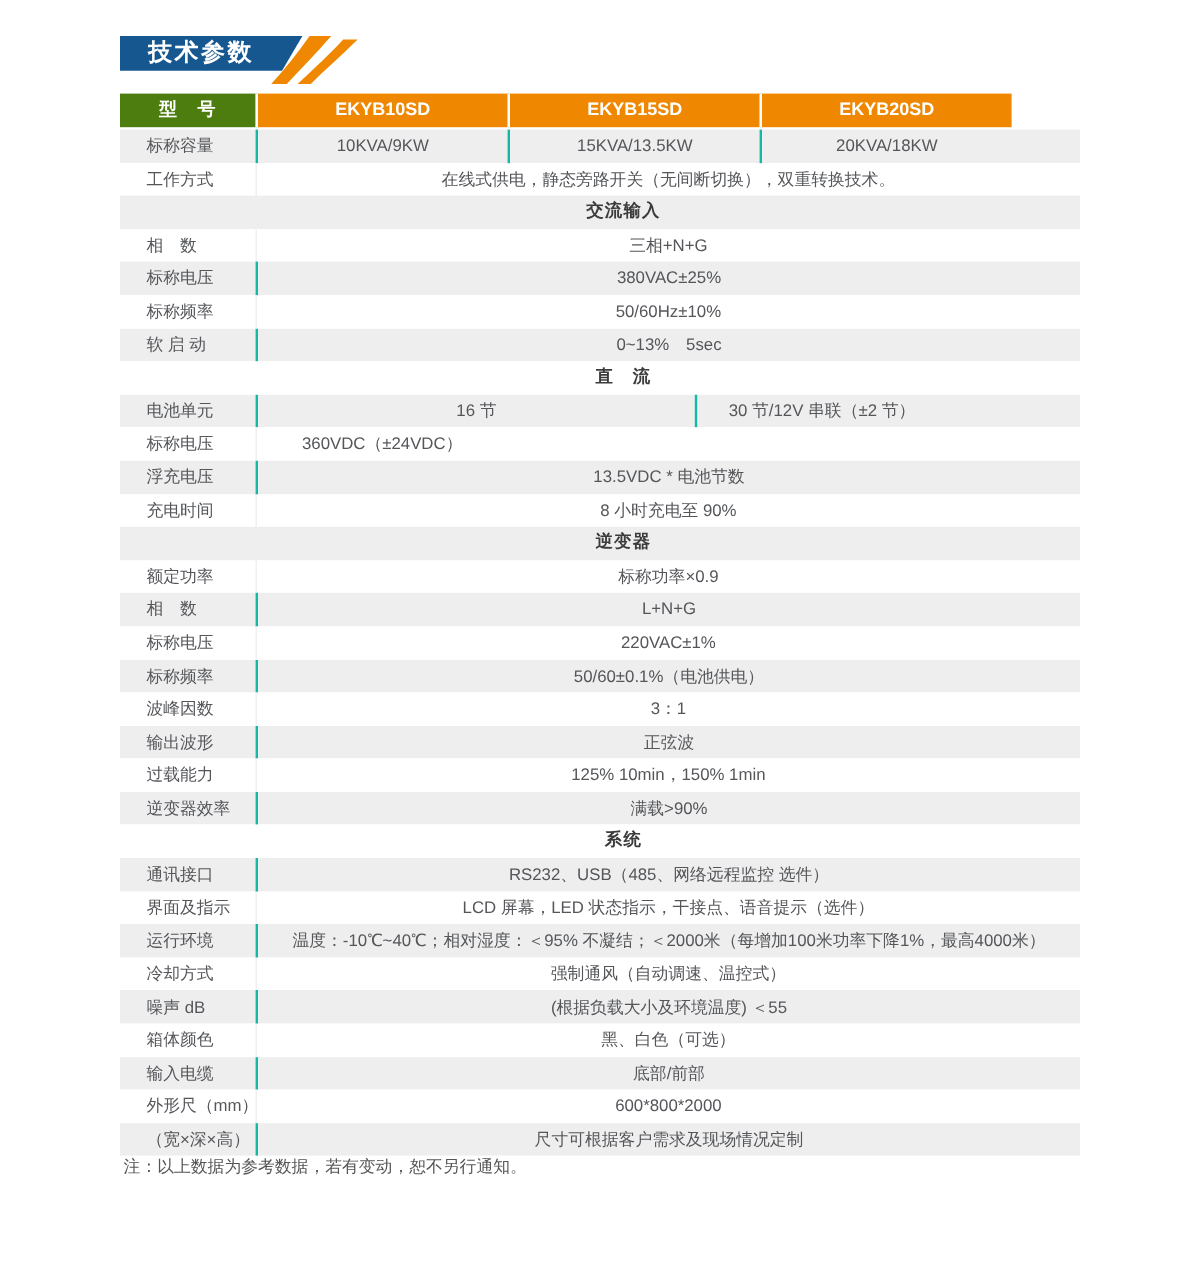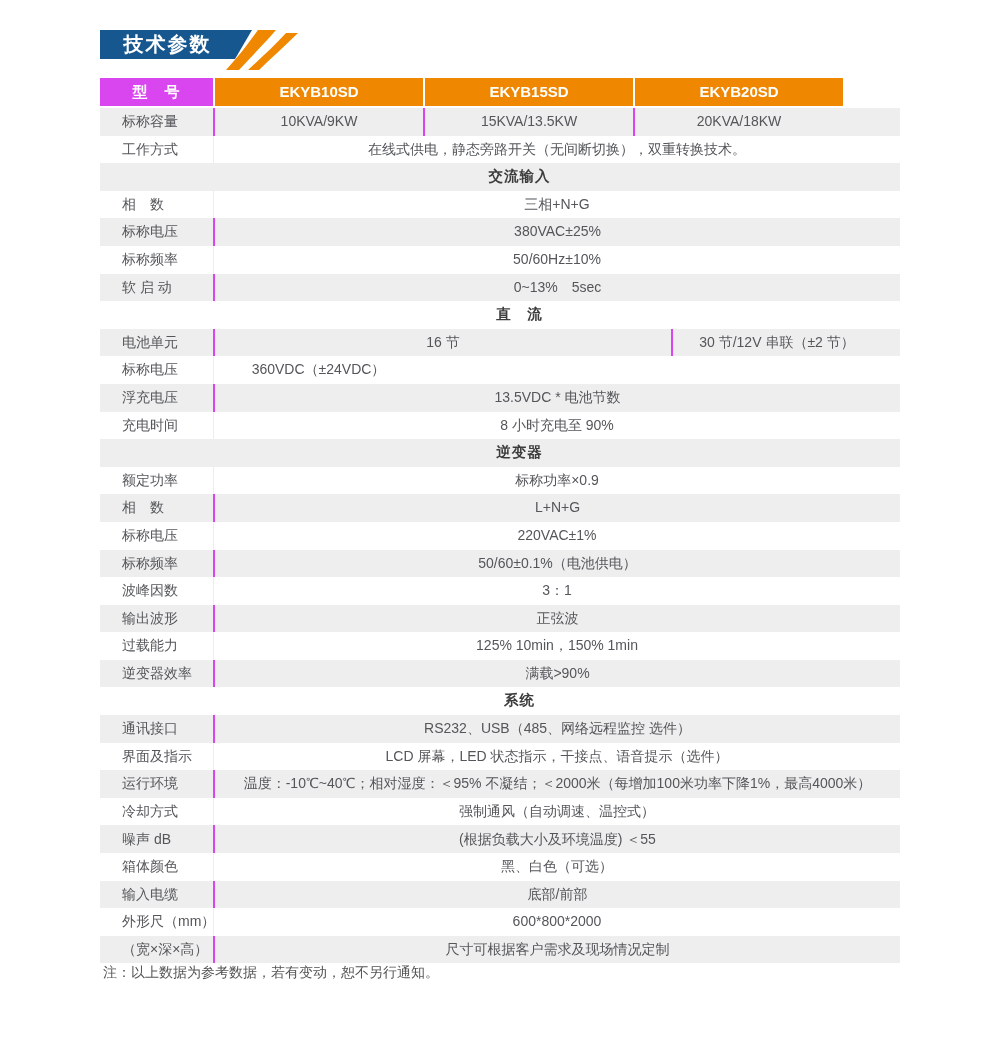--- a/index.html
+++ b/index.html
@@ -13,28 +13,28 @@
                text-align:center;color:#ffffff;font-size:20px;font-weight:bold;letter-spacing:2px;}
 
   
   #spec-table{position:absolute;left:100px;top:78px;width:800px;}
   .row{display:flex;align-items:stretch;height:27.6px;}
   .row.hdr{height:28px;margin-bottom:2px;}
   .cell{display:flex;align-items:center;justify-content:center;font-size:14px;color:#54565a;
         box-sizing:border-box;line-height:1.1;white-space:nowrap;}
   .label{width:113px;justify-content:flex-start;padding-left:22px;}
   .third{width:210px;}
-  .two{width:458px;}
+  .two{width:366px;}
   .full{flex:1;}
   .g{background:#eeeeee;}
   .w{background:#ffffff;}
-  .g .cell + .cell{border-left:2px solid #d946ef;}
+  .g .cell + .cell{border-left:2px solid #14b8a6;}
   .w .cell + .cell{border-left:1px solid #ededed;}
   .sec .full{font-weight:bold;color:#3c3c3c;font-size:14.5px;letter-spacing:1px;border:none !important;margin-left:39px;}
-  .hdr .label{background:#d946ef;color:#ffffff;font-weight:bold;font-size:15px;
+  .hdr .label{background:#4d7c0f;color:#ffffff;font-weight:bold;font-size:15px;
               justify-content:center;padding-left:0;letter-spacing:1px;}
   .hdr .third{background:#ef8800;color:#ffffff;font-weight:bold;font-size:15px;border-left:2px solid #ffffff;}
 
   
   #footnote{position:absolute;left:103px;top:964px;font-size:14px;color:#555555;}
 </style>
 </head>
 <body>
 
 <div id="page">

